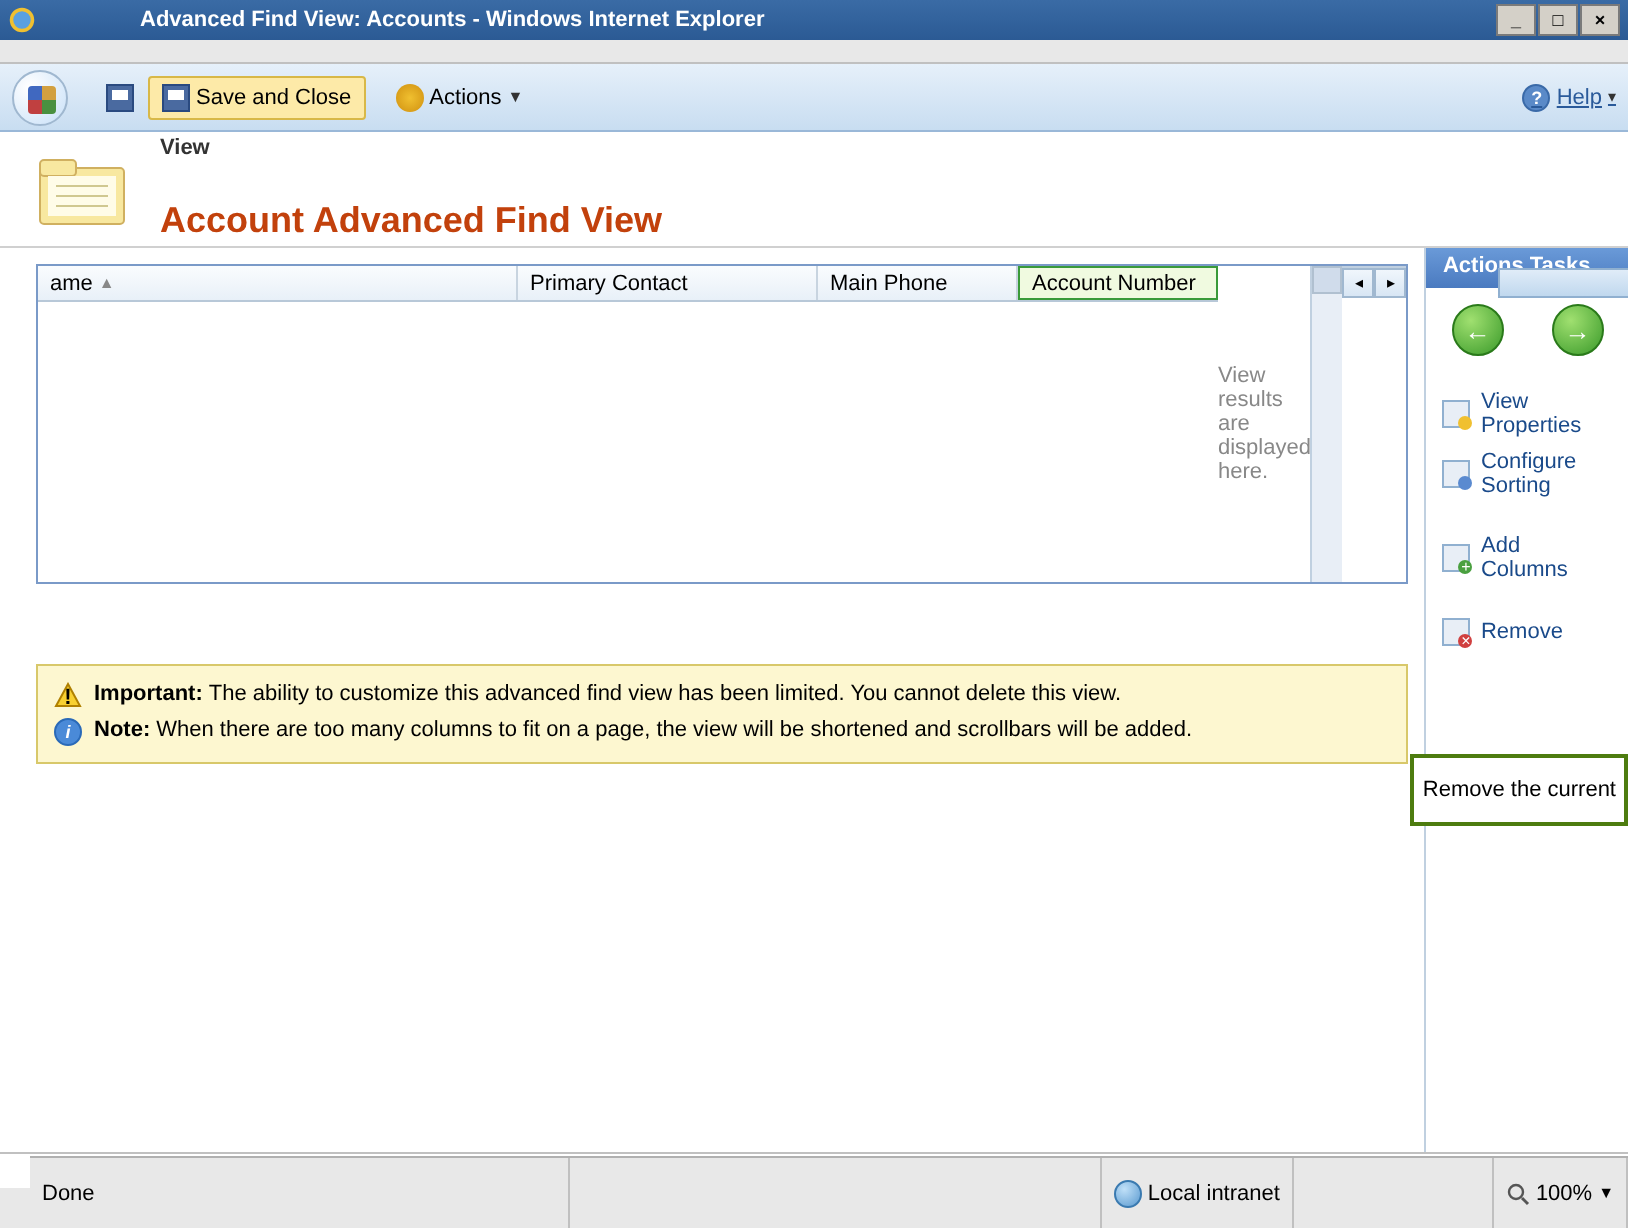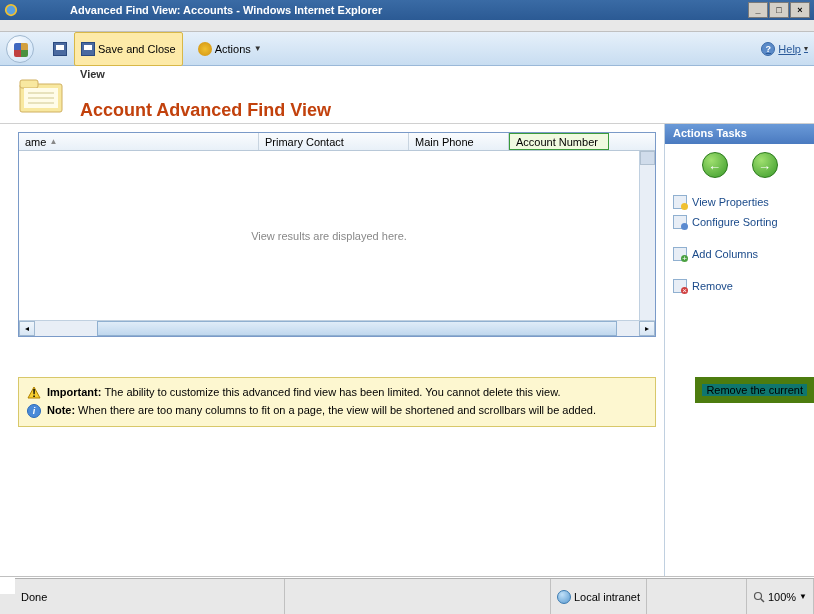--- a/index.html
+++ b/index.html
@@ -9,38 +9,38 @@
 .titlebar .ie-icon { width: 14px; height: 14px; margin-right: 4px; }
 .titlebar .title-text { flex: 1; font-weight: bold; }
 .titlebar .win-controls { display: flex; gap: 1px; }
 .titlebar .win-btn { width: 20px; height: 16px; background: #d4d0c8; border: 1px solid #7a7a7a; display: flex; align-items: center; justify-content: center; cursor: pointer; color: #000; font-size: 9px; font-weight: bold; }
 
 .menubar-stub { height: 12px; background: #e8e8e8; border-bottom: 1px solid #c0c0c0; padding-left: 4px; font-size: 10px; color: #555; }
 
 .toolbar { height: 34px; background: linear-gradient(to bottom, #e6f0fa, #c8ddf1); display: flex; align-items: center; padding: 0 6px; border-bottom: 1px solid #9ab8d8; }
 .app-logo { width: 28px; height: 28px; border-radius: 50%; margin-right: 12px; background: radial-gradient(circle at 30% 30%, #fff, #c8e0f8); border: 1px solid #a0b8d0; position: relative; }
 .app-logo::after { content: ""; position: absolute; width: 14px; height: 14px; left: 7px; top: 7px; background: conic-gradient(#d2a040 0 90deg, #4a9040 90deg 180deg, #c04040 180deg 270deg, #4068c0 270deg 360deg); border-radius: 2px; }
-.tb-btn { height: 34px; padding: 0 6px; display: flex; align-items: center; gap: 3px; cursor: pointer; border: 1px solid transparent; border-radius: 2px; }
+.tb-btn { height: 22px; padding: 0 6px; display: flex; align-items: center; gap: 3px; cursor: pointer; border: 1px solid transparent; border-radius: 2px; }
 .tb-btn.highlighted { background: #fdeaa8; border: 1px solid #d8b848; }
 .tb-save-icon { width: 14px; height: 14px; background: #4a6aa0; border: 1px solid #2a4a80; position: relative; }
 .tb-save-icon::after { content: ""; position: absolute; width: 8px; height: 5px; background: #fff; left: 2px; top: 2px; }
 .tb-actions-icon { width: 14px; height: 14px; background: radial-gradient(circle, #f0c030, #d09010); border-radius: 50%; }
 .tb-dropdown-arrow { font-size: 8px; color: #333; }
 .toolbar .spacer { flex: 1; }
 .help-link { color: #2a5a9a; text-decoration: underline; display: flex; align-items: center; gap: 3px; cursor: pointer; }
 .help-icon { width: 14px; height: 14px; border-radius: 50%; background: #5a8ac8; color: #fff; display: flex; align-items: center; justify-content: center; font-size: 9px; font-weight: bold; border: 1px solid #3a6aa8; }
 
 .content-header { height: 58px; background: #fff; display: flex; align-items: center; padding: 8px 18px; gap: 16px; border-bottom: 1px solid #d0d0d0; }
 .folder-icon { width: 46px; height: 38px; }
 .header-text .supertitle { font-weight: bold; color: #333; margin-bottom: 1px; }
 .header-text .maintitle { font-size: 18px; font-weight: bold; color: #c2410c; margin-top: 20px; }
 
 .main-area { display: flex; background: #fff; height: 452px; }
 .left-pane { flex: 1; padding: 8px 8px 8px 18px; display: flex; flex-direction: column; }
-.grid-container { border: 1px solid #7a9ac8; height: 205px; display: flex; flex-direction: column; }
+.grid-container { border: 1px solid #7a9ac8; height: 160px; display: flex; flex-direction: row; }
 .grid-header { display: flex; background: linear-gradient(to bottom, #fafcfe, #e8f0f8); border-bottom: 1px solid #b8c8d8; height: 18px; }
 .grid-header .col { padding: 2px 6px; border-right: 1px solid #c8d4e0; display: flex; align-items: center; gap: 3px; }
 .grid-header .col.selected { border: 1px solid #3a9a3a; background: #f0fae0; }
 .sort-arrow { font-size: 8px; color: #888; }
 .grid-body { flex: 1; background: #fff; position: relative; display: flex; }
 .grid-placeholder { flex: 1; display: flex; align-items: center; justify-content: center; color: #888; }
 .grid-vscroll { width: 16px; background: #e8eef6; border-left: 1px solid #c0d0e0; }
 .grid-vscroll .thumb { height: 14px; background: #d0dceb; border: 1px solid #b0c0d0; }
 .grid-hscroll-row { display: flex; height: 16px; border-top: 1px solid #c0d0e0; }
 .hscroll-btn { width: 16px; background: linear-gradient(to bottom, #f0f6fc, #d8e6f4); border: 1px solid #a0b8d0; display: flex; align-items: center; justify-content: center; font-size: 8px; cursor: pointer; }
@@ -61,21 +61,21 @@
 .task-link { display: flex; align-items: center; gap: 5px; padding: 3px 2px; color: #1a4a8a; cursor: pointer; }
 .task-icon { width: 14px; height: 14px; background: #e8eef6; border: 1px solid #90b0d0; position: relative; flex-shrink: 0; }
 .task-icon::after { content: ""; position: absolute; width: 7px; height: 7px; right: -2px; bottom: -2px; border-radius: 50%; }
 .task-icon.props::after { background: #f0c030; }
 .task-icon.sort::after { background: #5a8ad0; }
 .task-icon.add::after { background: #4aa040; content: "+"; color: #fff; font-size: 8px; line-height: 7px; text-align: center; }
 .task-icon.change::after { background: #d08030; }
 .task-icon.remove::after { background: #d04040; content: "×"; color: #fff; font-size: 8px; line-height: 7px; text-align: center; }
 .task-sep { height: 12px; }
 
-.tooltip { position: absolute; right: 0; top: 377px; background: #0f766e; border: 7px solid #4d7c0f; padding: 0 4px; font-size: 11px; white-space: nowrap; }
+.tooltip { position: absolute; right: 0; top: 377px; background: #ffffff; border: 2px solid #4d7c0f; padding: 10px 4px; font-size: 11px; white-space: nowrap; }
 
 .statusbar { position: absolute; bottom: 0; left: 15px; right: 0; height: 36px; background: #e8e8e8; border-top: 1px solid #b0b0b0; display: flex; align-items: center; font-size: 11px; }
 .statusbar .cell { padding: 0 6px; border-right: 1px solid #c0c0c0; height: 100%; display: flex; align-items: center; gap: 3px; }
 .statusbar .done { width: 270px; }
 .statusbar .spacer { flex: 1; border-right: 1px solid #c0c0c0; height: 100%; }
 .zone-icon { width: 14px; height: 14px; border-radius: 50%; background: radial-gradient(circle at 35% 30%, #c0e0f8, #5a9ad0); border: 1px solid #3a7ab0; }
 .zoom-sect { display: flex; align-items: center; gap: 3px; padding: 0 4px; }
 .zoom-icon { width: 12px; height: 12px; }
 
 .bottom-gap { position: absolute; bottom: 20px; left: 0; right: 0; height: 18px; background: #fff; border-top: 1px solid #c0c0c0; }

